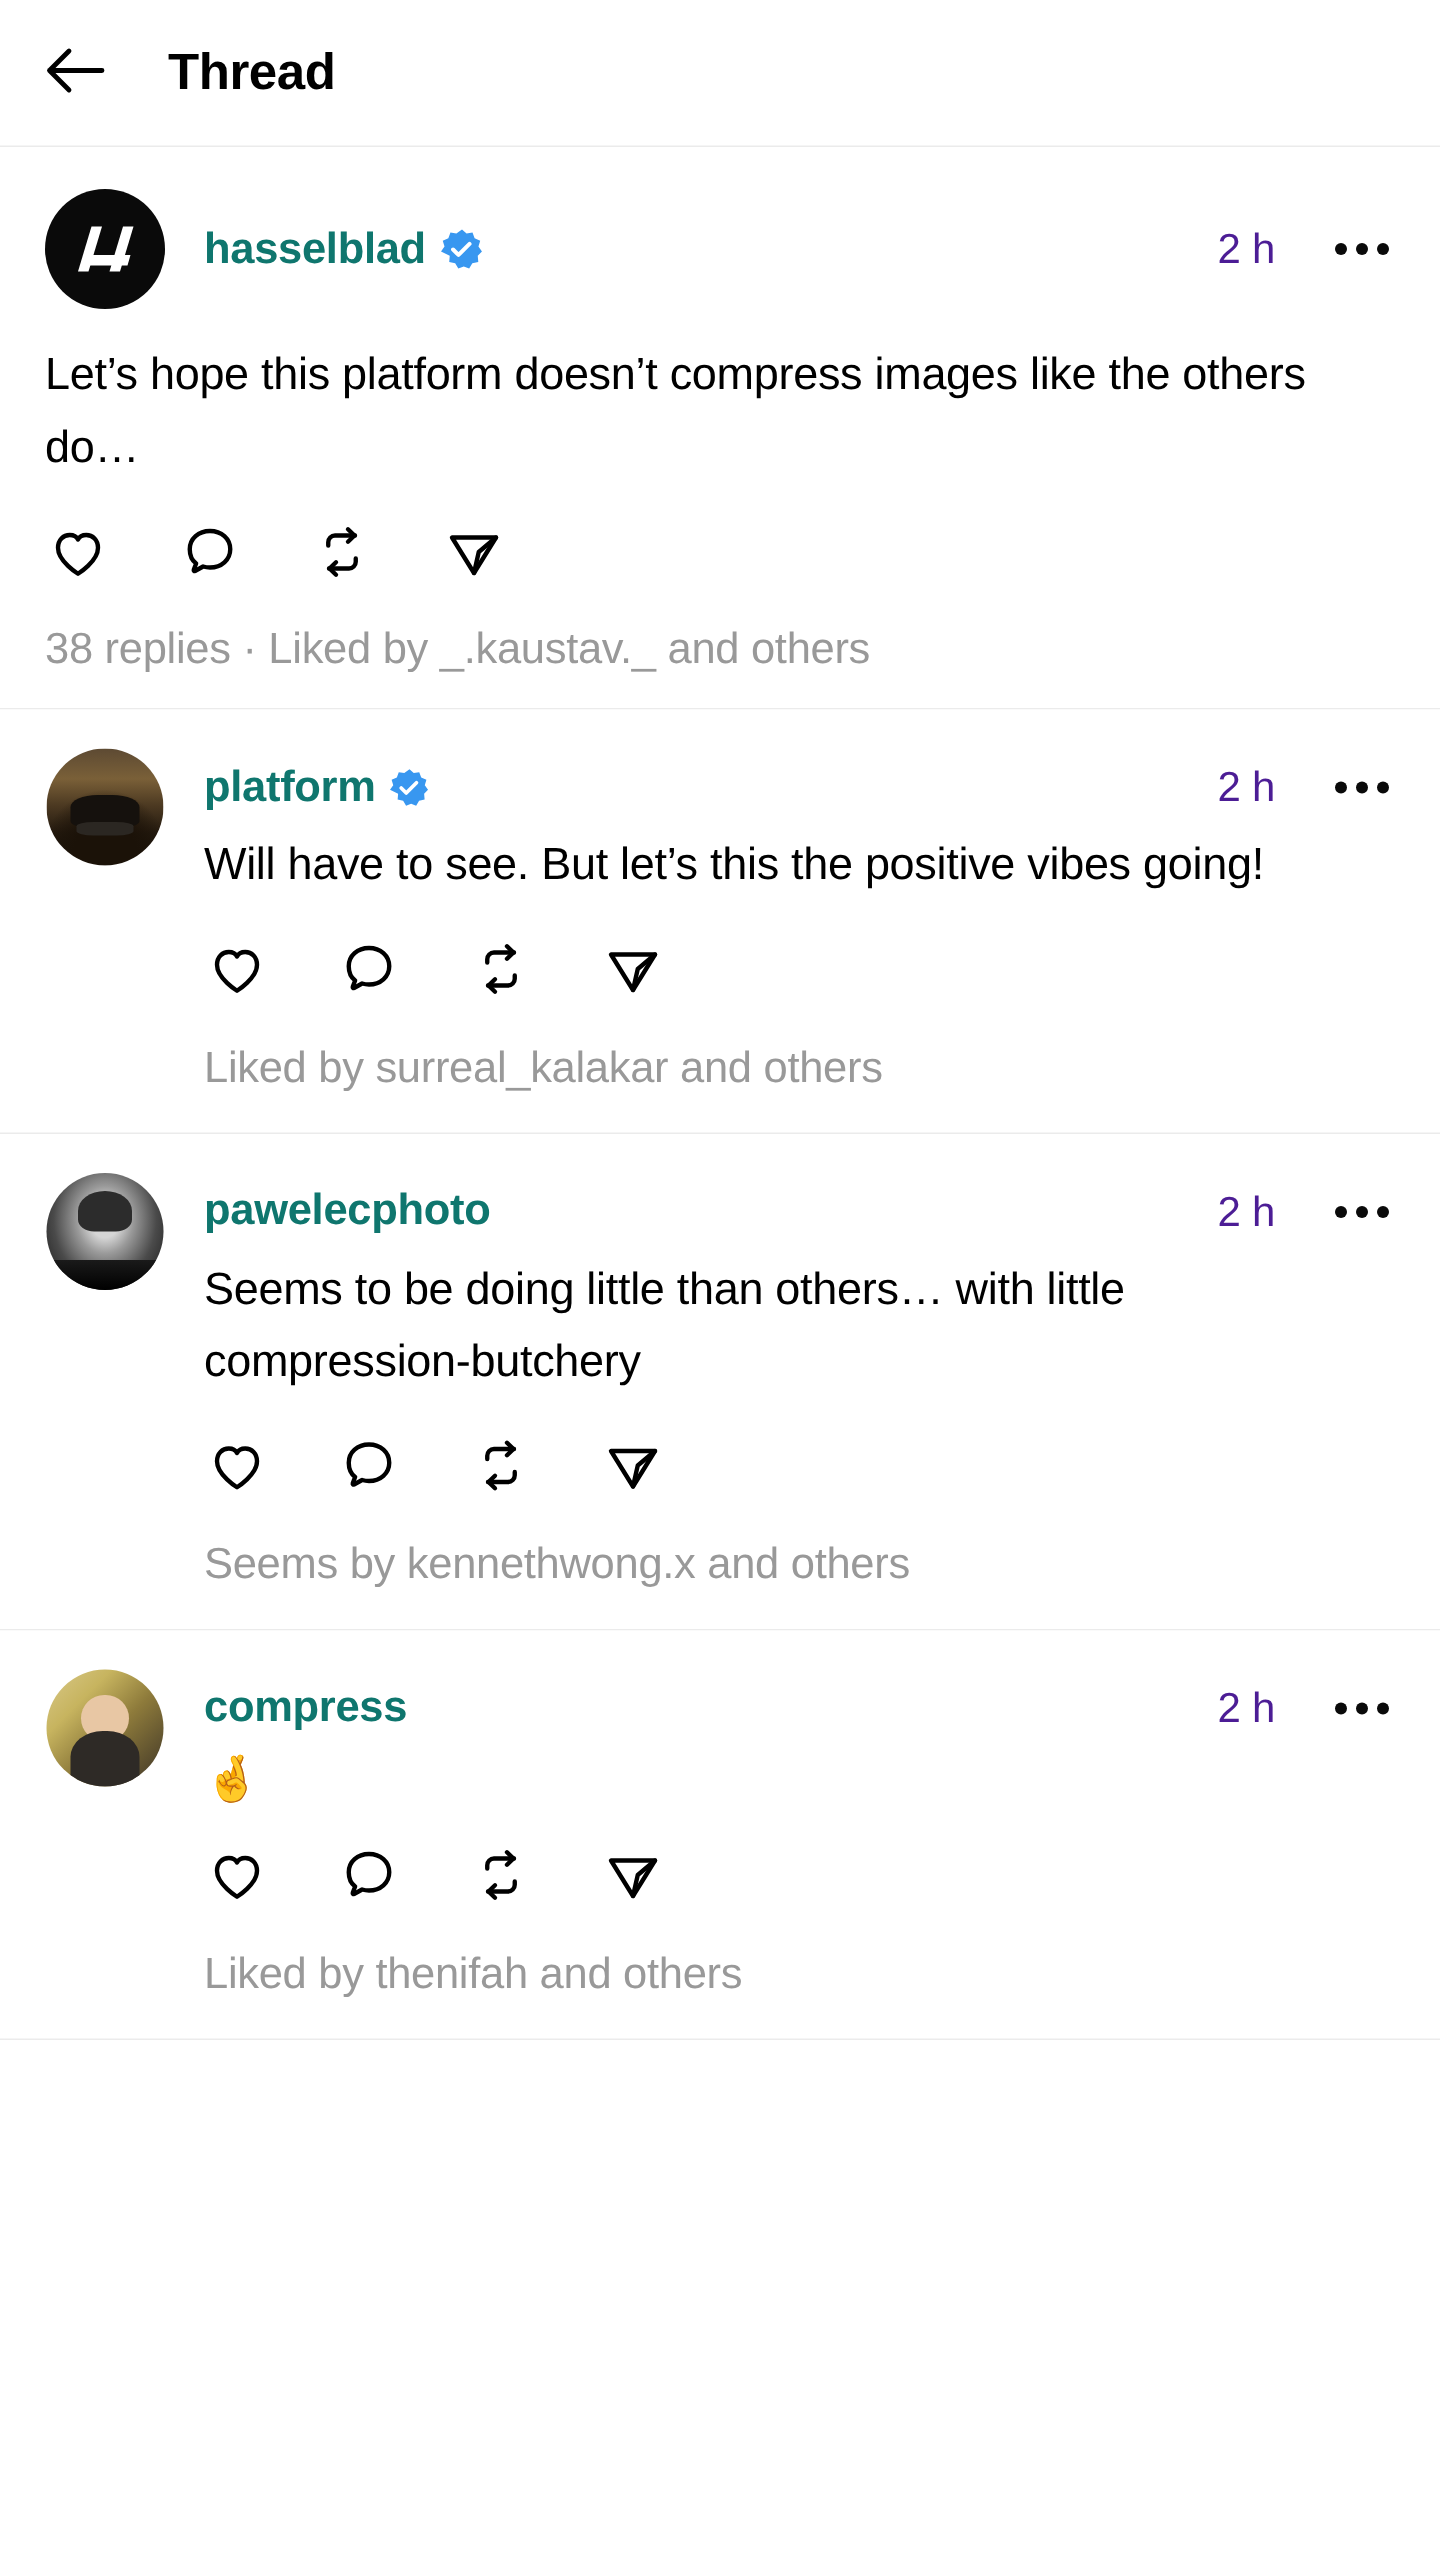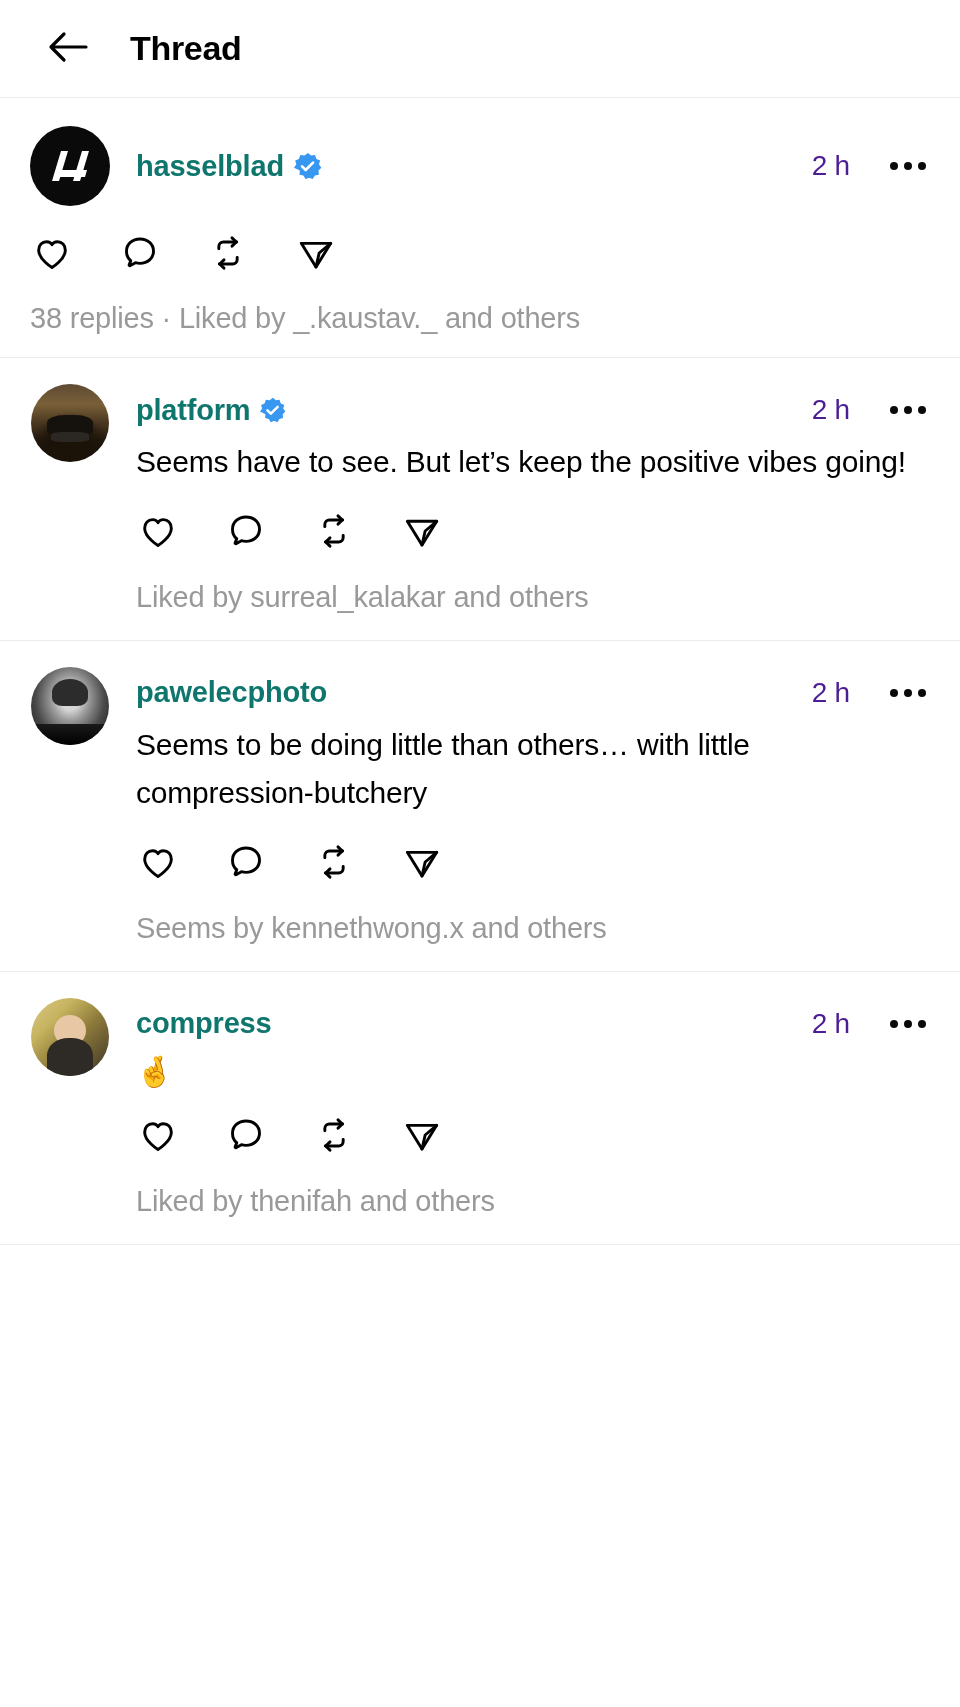--- a/index.html
+++ b/index.html
@@ -18,21 +18,21 @@
     background: #ffffff;
     position: relative;
     overflow: hidden;
   }
 
   
   .header {
     height: 98px;
     display: flex;
     align-items: center;
-    padding-left: 42px;
+    padding-left: 24px;
     border-bottom: 1px solid #ebebeb;
     background: #ffffff;
   }
   .back-btn {
     width: 52px;
     height: 52px;
     display: flex;
     align-items: center;
     justify-content: center;
     background: none;
@@ -281,20 +281,21 @@
       <div class="meta-spacer"></div>
       <div class="timestamp">2 h</div>
       <button class="more-btn">
         <i></i>
           <i></i>
           <i></i>
       </button>
     </div>
 
     <div class="root-body">
+      <div class="post-text">Let’s hope this platform doesn’t compress images like the others do…</div>
 
       <div class="actions">
         <button class="act">
           <span>
             <svg width="40" height="40" viewBox="0 0 24 24" fill="none">
               <path d="M12 20.7s-8-4.9-8-10.4C4 7.2 6.1 5.2 8.7 5.2c1.6 0 2.8.8 3.3 1.8.5-1 1.7-1.8 3.3-1.8 2.6 0 4.7 2 4.7 5.1 0 5.5-8 10.4-8 10.4z" stroke="#000" stroke-width="1.75" stroke-linejoin="round"></path>
             </svg>
           </span>
         </button>
         <button class="act">
@@ -344,21 +345,21 @@
           </span>
           <div class="meta-spacer"></div>
           <div class="timestamp">2 h</div>
           <button class="more-btn">
             <i></i>
               <i></i>
               <i></i>
           </button>
         </div>
 
-        <div class="post-text">Seems have to see. But let’s keep the positive vibes going!</div>
+        <div class="post-text">Will have to see. But let’s this the positive vibes going!</div>
 
         <div class="actions">
           <button class="act">
             <span>
               <svg width="40" height="40" viewBox="0 0 24 24" fill="none">
                 <path d="M12 20.7s-8-4.9-8-10.4C4 7.2 6.1 5.2 8.7 5.2c1.6 0 2.8.8 3.3 1.8.5-1 1.7-1.8 3.3-1.8 2.6 0 4.7 2 4.7 5.1 0 5.5-8 10.4-8 10.4z" stroke="#000" stroke-width="1.75" stroke-linejoin="round"></path>
               </svg>
             </span>
           </button>
           <button class="act">

